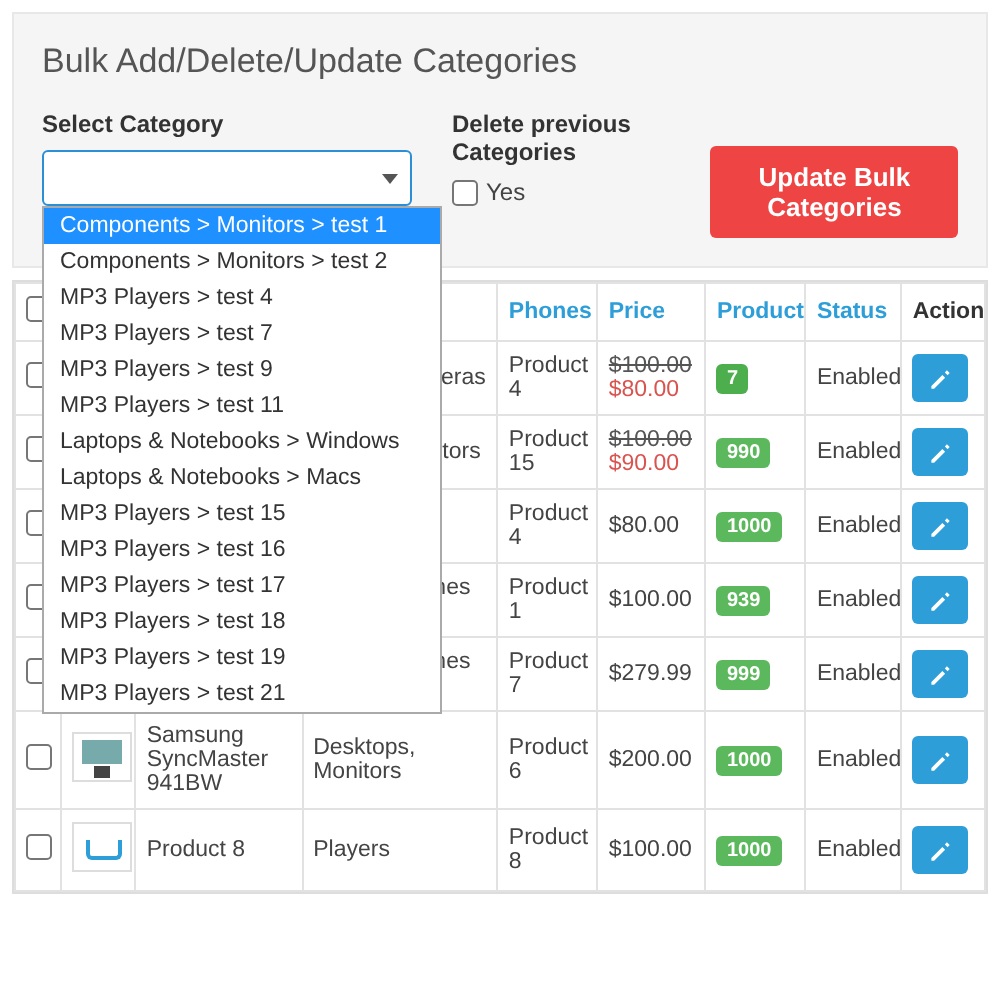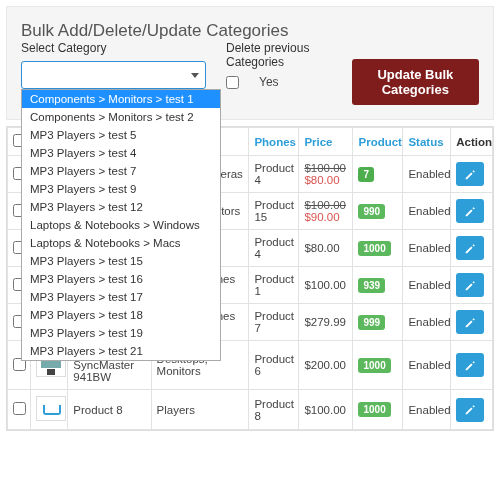--- a/index.html
+++ b/index.html
@@ -1,29 +1,29 @@
 <!DOCTYPE html>
 <html><head>
 <meta charset="utf-8">
 <style>
 * { box-sizing: border-box; margin: 0; padding: 0; }
 body { font-family: -apple-system, "Helvetica Neue", Arial, sans-serif; font-size: 12px; color: #444; background: #fff; }
 .panel { padding: 14px; background: #f5f5f5; border: 1px solid #e8e8e8; margin: 6px; }
-.panel-title { font-size: 17px; font-weight: 400; color: #555; }
+.panel-title { font-size: 17px; font-weight: 400; color: #555; margin-bottom: 14px; }
 .form-row { display: flex; gap: 20px; align-items: flex-start; }
-.form-group label { display: block; font-size: 12px; font-weight: 400; color: #333; margin-bottom: 6px; }
+.form-group label { display: block; font-size: 12px; font-weight: 700; color: #333; margin-bottom: 6px; }
 .select-wrap { position: relative; width: 185px; }
 .select-btn { width: 100%; height: 28px; background: #fff; border: 1px solid #2a8fd6; border-radius: 3px; display: flex; align-items: center; justify-content: flex-end; padding: 0 6px; }
 .caret { width: 0; height: 0; border-left: 4px solid transparent; border-right: 4px solid transparent; border-top: 5px solid #555; }
 .dropdown { position: absolute; top: 28px; left: 0; width: 200px; background: #fff; border: 1px solid #aaa; z-index: 10; max-height: 310px; overflow-y: auto; }
 .dropdown .opt { padding: 3px 8px; font-size: 11.5px; color: #333; white-space: nowrap; overflow: hidden; text-overflow: ellipsis; cursor: pointer; }
 .dropdown .opt.sel { background: #1e90ff; color: #fff; }
-.chk-row { display: flex; align-items: flex-end; gap: 20px; }
+.chk-row { display: flex; align-items: flex-end; gap: 4px; }
 .chk-row input { width: 13px; height: 13px; }
-.btn-primary { background: #7f1d1d; color: #fff; border: none; border-radius: 3px; padding: 8px 14px; font-size: 13px; font-weight: 700; cursor: pointer; }
+.btn-primary { background: #ef4444; color: #fff; border: none; border-radius: 3px; padding: 8px 14px; font-size: 13px; font-weight: 700; cursor: pointer; }
 .table-wrap { margin: 6px; border: 1px solid #ddd; }
 table { width: 100%; border-collapse: collapse; table-layout: fixed; }
 th, td { border: 1px solid #e2e2e2; padding: 6px 5px; font-size: 11.5px; text-align: left; vertical-align: middle; }
 th { background: #fff; font-weight: 700; color: #2e9ed8; }
 th.plain { color: #333; font-weight: 700; }
 th .sort { font-size: 9px; }
 td.img-cell { text-align: center; }
 .strike { text-decoration: line-through; color: #555; }
 .red { color: #d9534f; }
 .badge { display: inline-block; padding: 2px 5px; border-radius: 3px; color: #fff; font-size: 10px; font-weight: 700; background: #5cb85c; }
@@ -46,25 +46,24 @@
   <div class="form-row">
     <div class="form-group">
       <label>Select Category</label>
       <div class="select-wrap">
         <div class="select-btn">
           <span class="caret"></span>
         </div>
         <div class="dropdown" id="dd">
             <div class="opt sel">Components  &gt;  Monitors  &gt;  test 1</div>
             <div class="opt">Components  &gt;  Monitors  &gt;  test 2</div>
-            <div class="opt">MP3 Players  &gt;  test 5</div>
             <div class="opt">MP3 Players  &gt;  test 4</div>
             <div class="opt">MP3 Players  &gt;  test 7</div>
             <div class="opt">MP3 Players  &gt;  test 9</div>
-            <div class="opt">MP3 Players  &gt;  test 12</div>
+            <div class="opt">MP3 Players  &gt;  test 11</div>
             <div class="opt">Laptops &amp; Notebooks  &gt;  Windows</div>
             <div class="opt">Laptops &amp; Notebooks  &gt;  Macs</div>
             <div class="opt">MP3 Players  &gt;  test 15</div>
             <div class="opt">MP3 Players  &gt;  test 16</div>
             <div class="opt">MP3 Players  &gt;  test 17</div>
             <div class="opt">MP3 Players  &gt;  test 18</div>
             <div class="opt">MP3 Players  &gt;  test 19</div>
             <div class="opt">MP3 Players  &gt;  test 21</div>
           </div>
       </div>

